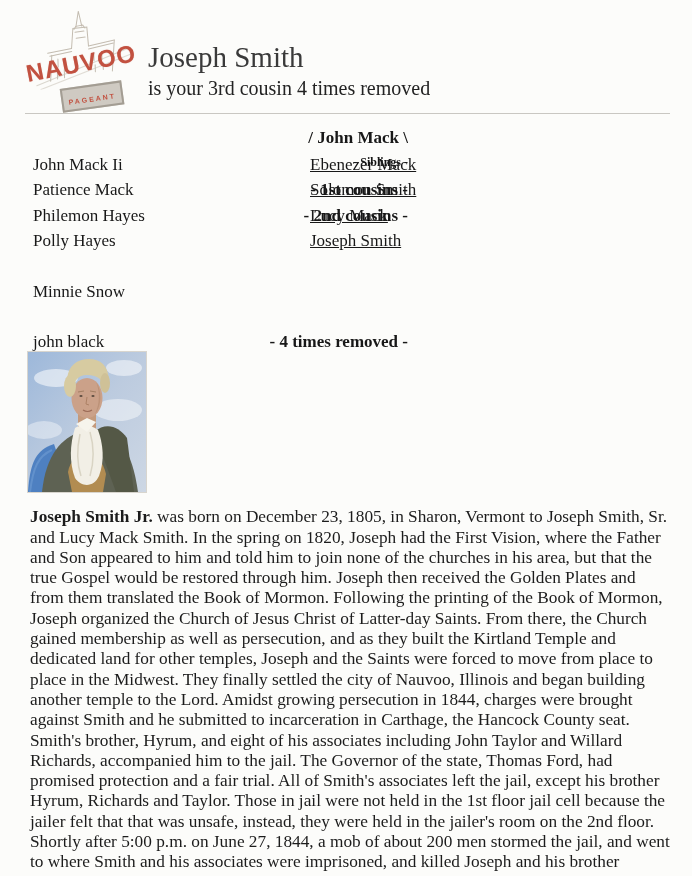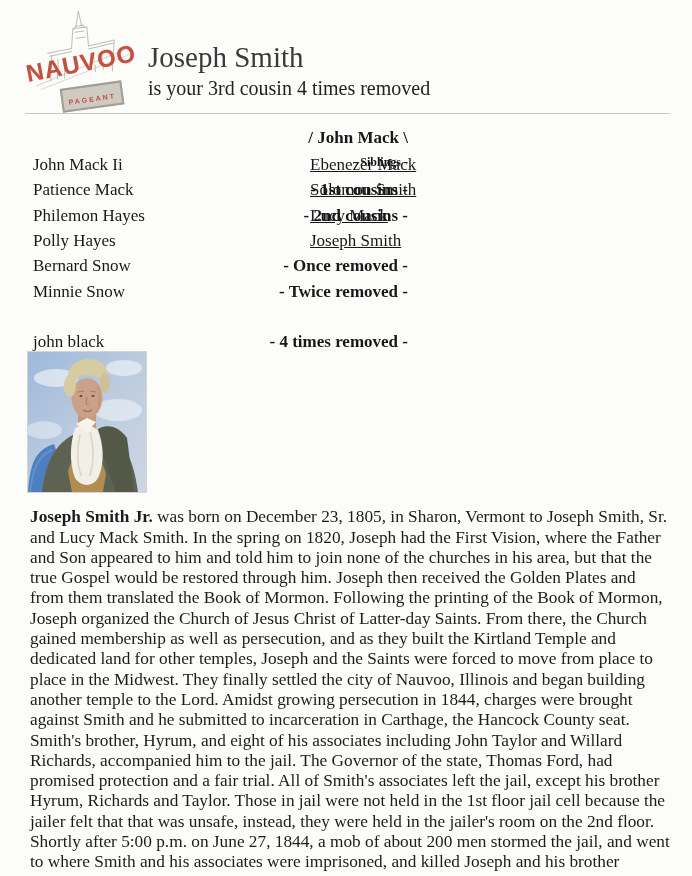--- a/index.html
+++ b/index.html
@@ -162,28 +162,22 @@
     </div>
     <div class="t-row" style="top:78px">
       <span class="cell-left">Philemon Hayes</span>
       <span class="cell-mid">- 2nd cousins -</span>
       <span class="cell-right">Lucy Mack</span>
     </div>
     <div class="t-row" style="top:103px">
       <span class="cell-left">Polly Hayes</span>
       <span class="cell-right">Joseph Smith</span>
     </div>
-    <div class="t-row" style="top:128px">
-      <span class="cell-left">Bernard Snow</span>
-      <span class="cell-mid">- Once removed -</span>
-      <span class="cell-right"></span>
-    </div>
     <div class="t-row" style="top:154px">
       <span class="cell-left">Minnie Snow</span>
-      <span class="cell-mid">- Twice removed -</span>
       <span class="cell-right"></span>
     </div>
     <div class="t-row" style="top:204px">
       <span class="cell-left">john black</span>
       <span class="cell-mid">- 4 times removed -</span>
       <span class="cell-right"></span>
     </div>
   </div>
 
   <div class="portrait">

